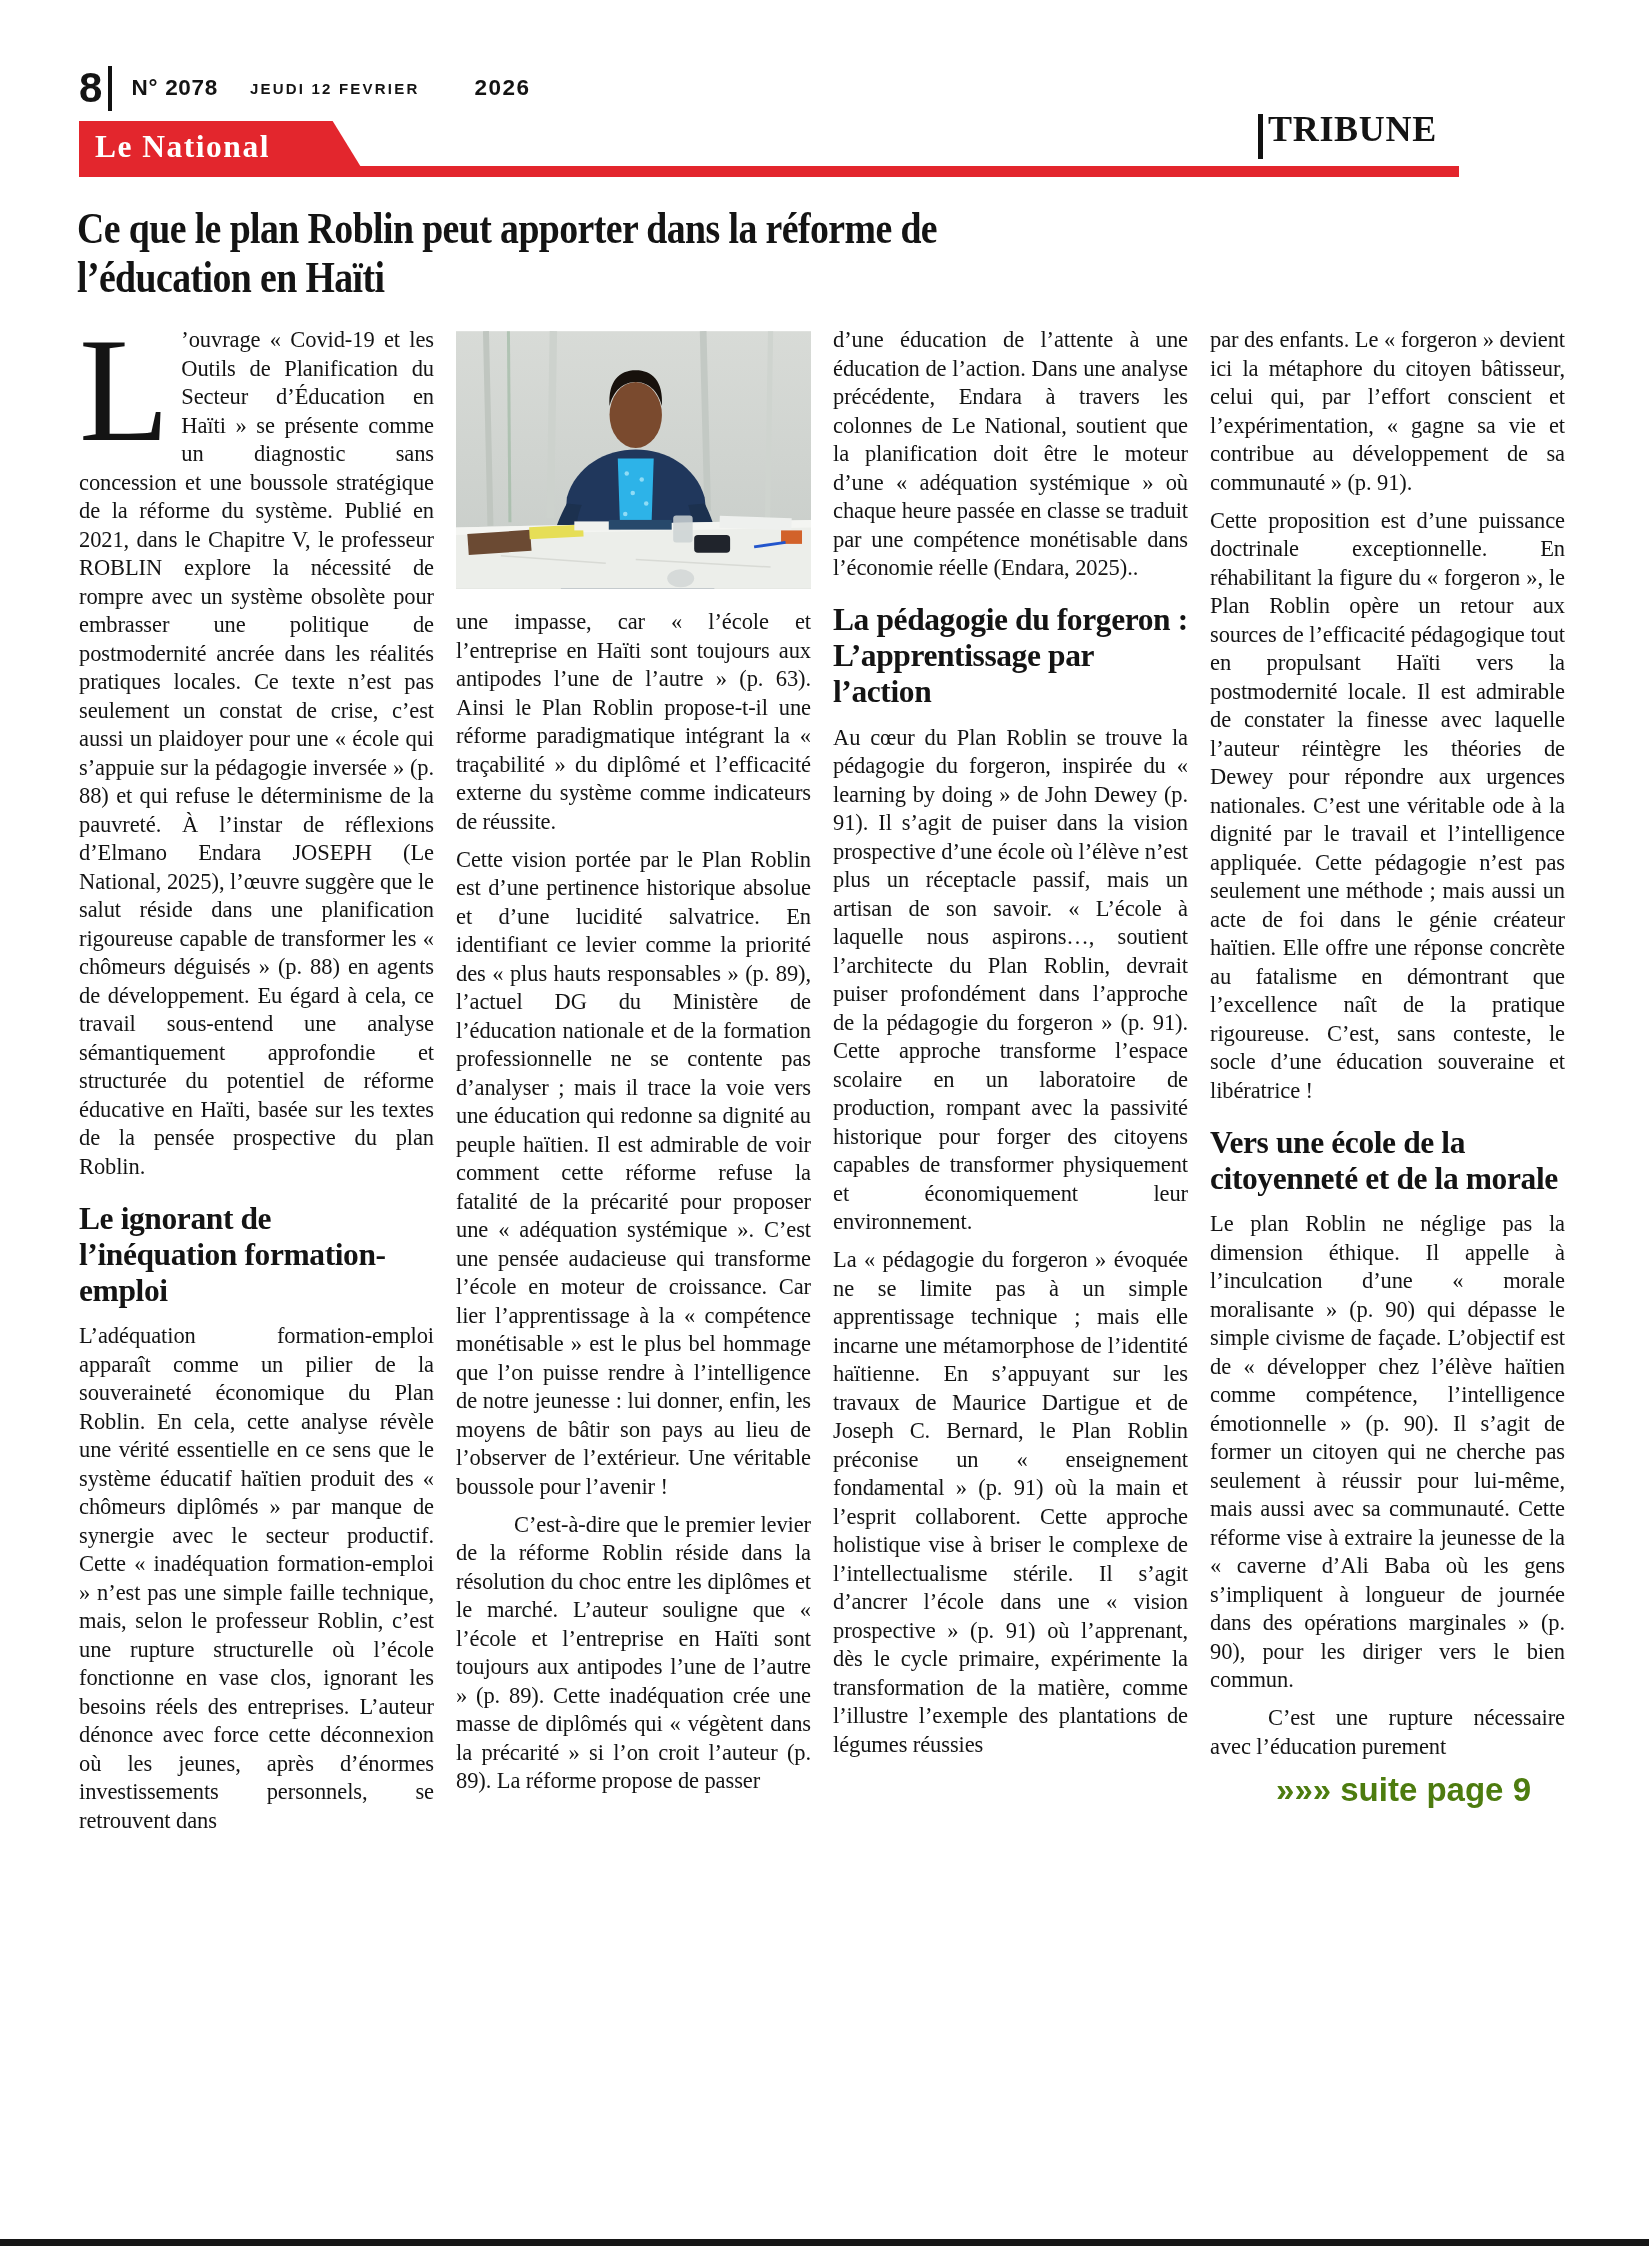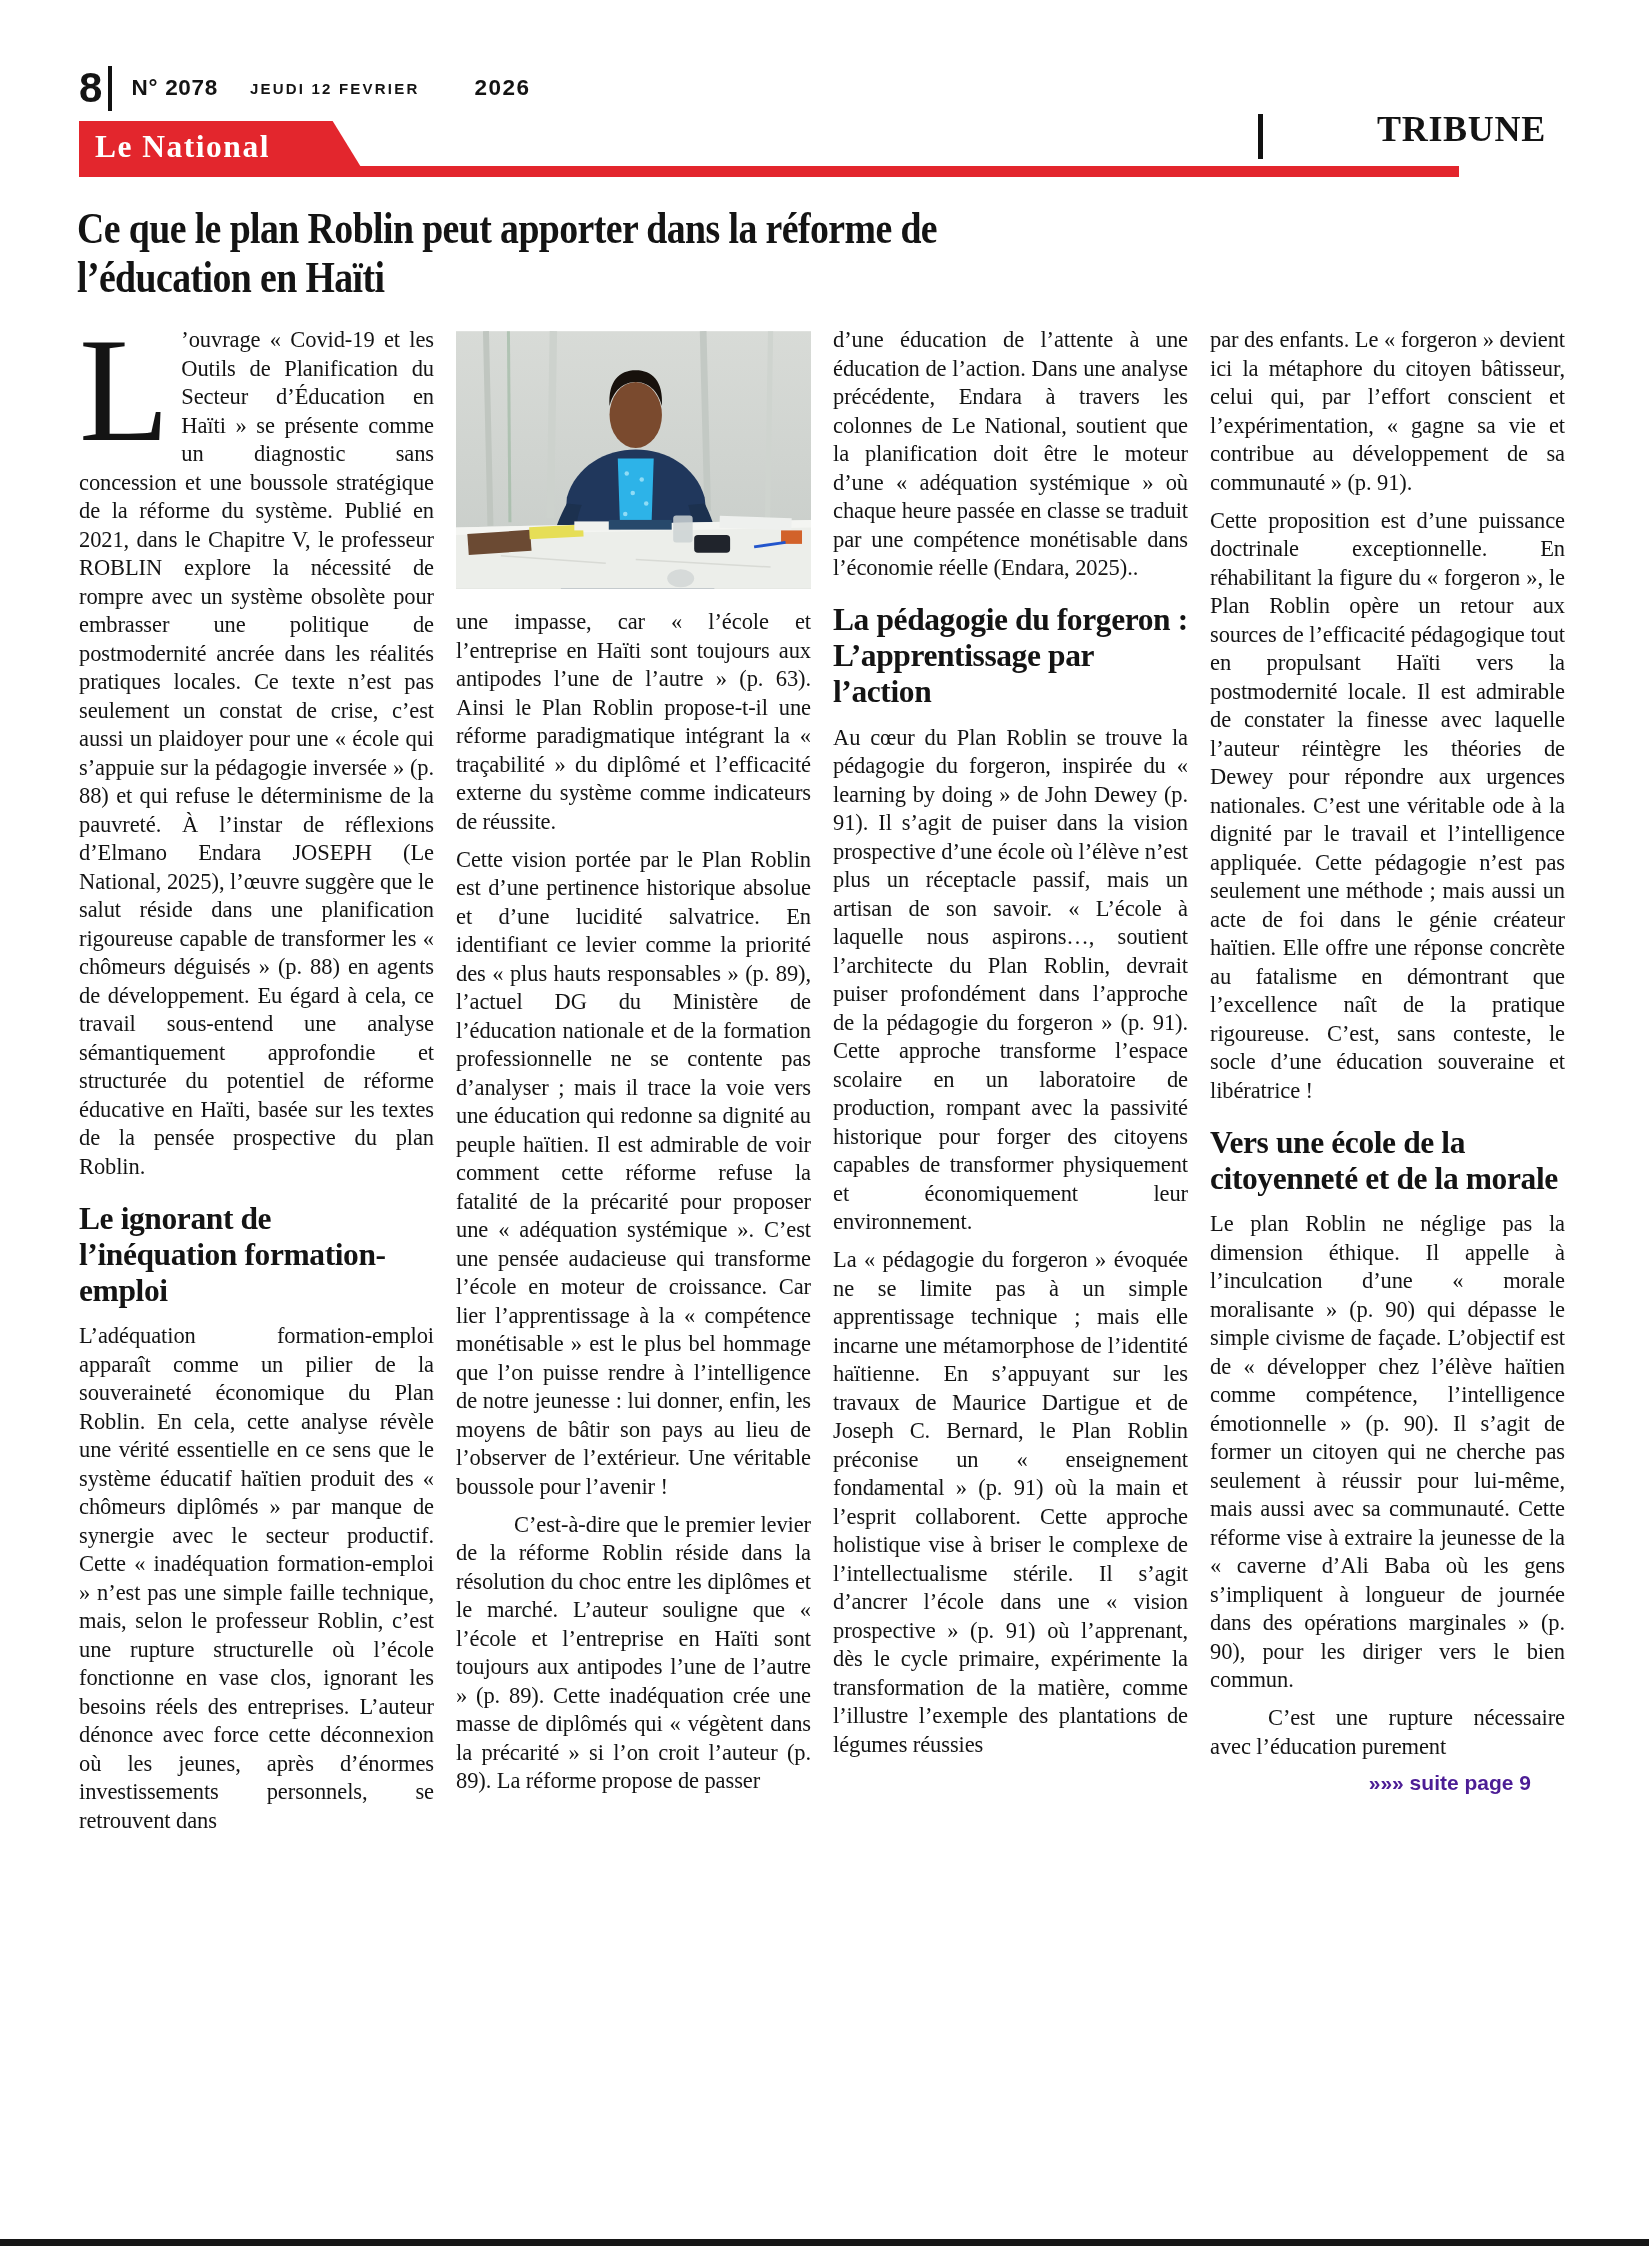--- a/index.html
+++ b/index.html
@@ -15,41 +15,41 @@
   .kicker .kdate{font-size:15px;letter-spacing:2.2px;margin-left:32px;text-align:center;}
   .kicker .kyear{font-size:22.5px;letter-spacing:1.5px;margin-left:55px;}
 
   .brandrow{position:absolute;left:0;top:0;width:1650px;height:187px;}
   .redstrip{position:absolute;left:79px;top:166px;width:1380px;height:11.2px;background:#e3262d;}
   .logoblock{position:absolute;left:79px;top:121px;width:285px;height:51px;background:#e3262d;
              clip-path:polygon(0 0,89% 0,100% 100%,0 100%);display:flex;align-items:center;}
   .logotext{color:#fff;font-weight:bold;font-size:31.5px;letter-spacing:1.5px;padding-left:16px;
             font-family:"Liberation Serif",serif;}
   .tribune-sep{position:absolute;left:1258px;top:114px;width:4.5px;height:45px;background:#111;}
-  .tribune{position:absolute;left:1377px;top:108px;width:142px;text-align:right;font-weight:bold;
+  .tribune{position:absolute;left:1268px;top:108px;width:142px;text-align:right;font-weight:bold;
            font-size:36px;letter-spacing:0.7px;font-family:"Liberation Serif",serif;}
 
   
   .headline{position:absolute;left:77px;top:204px;width:1489px;font-weight:bold;
             font-size:45px;line-height:49px;letter-spacing:-0.7px;
             transform:scaleX(.84);transform-origin:0 0;white-space:nowrap;}
 
   
   .col{position:absolute;top:326px;width:355px;height:1845px;overflow:hidden;}
   #col1{left:79px;} #col2{left:456px;} #col3{left:833px;} #col4{left:1210px;}
 
   .para{margin:0 0 9.7px 0;font-size:22.5px;line-height:28.5px;text-align:justify;
         letter-spacing:-0.1px;}
   .para.indent{text-indent:58px;}
   .dropcap{float:left;font-size:148px;line-height:112px;padding:7.5px 12px 0 0;}
   .subhead{font-weight:bold;font-size:31.5px;line-height:36px;letter-spacing:-0.4px;
            margin:19.5px 0 13.5px 0;text-align:left;}
   .photo-wrap{width:355px;height:258px;margin:4.5px 0 19.5px 0;}
-  .continuation{margin-top:7.5px;padding-right:34px;text-align:right;color:#4c1d95;
-                font-family:"Liberation Sans",sans-serif;font-size:21px;font-weight:bold;}
+  .continuation{margin-top:7.5px;padding-right:34px;text-align:right;color:#4d7c0f;
+                font-family:"Liberation Sans",sans-serif;font-size:33px;font-weight:bold;}
 
   .bottomrule{position:absolute;left:0;top:2239px;width:1650px;height:6.7px;background:#161616;}
 </style>
 </head>
 <body>
 
 <div class="page">
 
   <div class="kicker">
     <span class="pageno">8</span>

